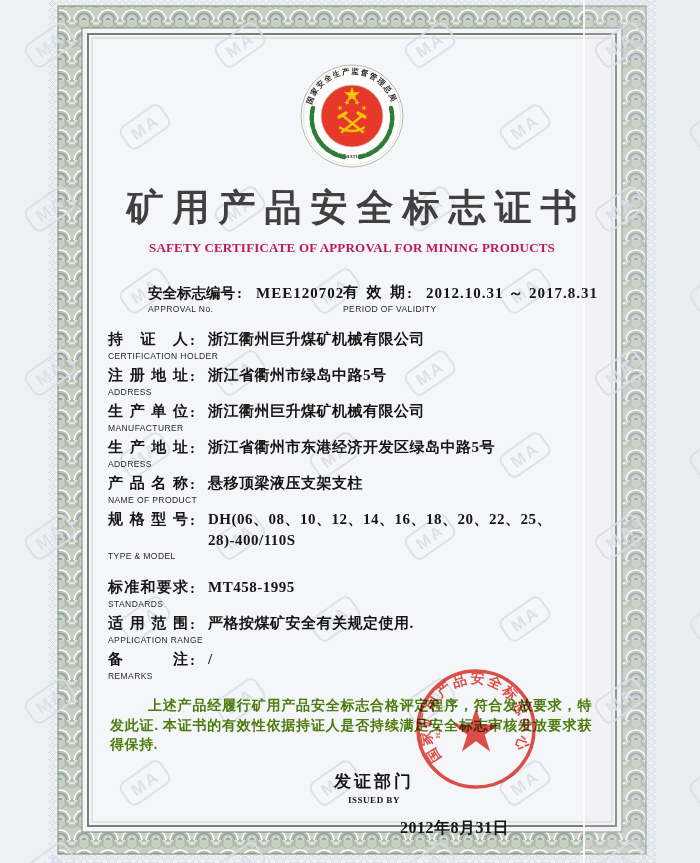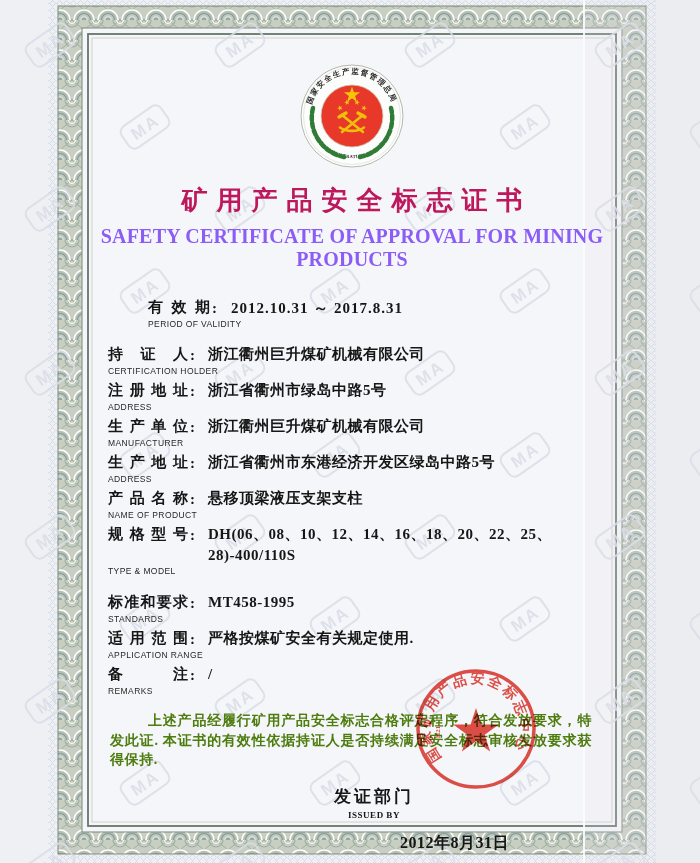--- a/index.html
+++ b/index.html
@@ -1,22 +1,22 @@
 <!DOCTYPE html>
 <html><head>
 <meta charset="utf-8">
 <style>
   html,body{margin:0;padding:0;}
   body{width:700px;height:863px;background:#e9ecef;font-family:"Liberation Serif","DejaVu Serif",serif;}
   .page{position:relative;width:700px;height:863px;background:#eef0f3;overflow:hidden;}
   .deco{position:absolute;left:0;top:0;}
   .content{position:absolute;left:92px;top:38px;width:520px;color:#161616;}
   .emblem{display:block;margin:26px auto 0;}
-  .title-cn{margin-top:15px;text-align:center;font-size:26px;font-weight:700;letter-spacing:9px;text-indent:9px;color:#be185d;}
-  .title-en{margin-top:7px;text-align:center;font-size:20px;font-weight:700;letter-spacing:0.2px;color:#8b5cf6;}
+  .title-cn{margin-top:15px;text-align:center;font-size:37px;font-weight:700;letter-spacing:9px;text-indent:9px;color:#404040;}
+  .title-en{margin-top:7px;text-align:center;font-size:13px;font-weight:700;letter-spacing:0.2px;color:#be185d;}
   .approval-row{margin-top:26px;display:flex;align-items:flex-start;padding-left:56px;}
   .ap-left{width:195px;}
   .ap-main{line-height:21px;white-space:nowrap;}
   .ap-label{font-weight:700;font-size:14.5px;}
   .ap-value{font-size:15px;font-weight:600;letter-spacing:1px;margin-left:10px;}
   .fl{display:inline-block;width:80px;font-weight:700;font-size:15px;text-align:justify;text-align-last:justify;vertical-align:top;}
   .fl.w62{width:62px;}
   .fc{font-weight:700;font-size:15px;margin-left:2px;}
   .fv{display:inline-block;width:345px;font-size:15px;font-weight:600;letter-spacing:0.5px;line-height:21px;margin-left:13px;vertical-align:top;}
   .fe{font-family:"Liberation Sans","DejaVu Sans",sans-serif;font-size:8.5px;line-height:11px;letter-spacing:0.4px;color:#262626;}
@@ -123,20 +123,27 @@
         <path d="M42,51 L63,68"></path>
         <path d="M40,63.5 A16,10 0 0 0 64,63.5"></path>
         <path d="M39,53 L46,49 M58,49 L65,53" stroke-width="3.4"></path>
       </g>
     </svg>
 
     <div class="title-cn">矿用产品安全标志证书</div>
     <div class="title-en">SAFETY CERTIFICATE OF APPROVAL FOR MINING PRODUCTS</div>
 
     <div class="approval-row">
+      <div class="ap-left">
+        <div class="ap-main">
+          <span class="ap-label">安全标志编号</span><span class="fc">:</span>
+          <span class="ap-value">MEE120702</span>
+        </div>
+        <div class="fe">APPROVAL No.</div>
+      </div>
       <div class="ap-right">
         <div class="ap-main">
           <span class="fl w62">有效期</span><span class="fc">:</span>
           <span class="ap-value">2012.10.31 ～ 2017.8.31</span>
         </div>
         <div class="fe">PERIOD OF VALIDITY</div>
       </div>
     </div>
 
     <div class="fields">

